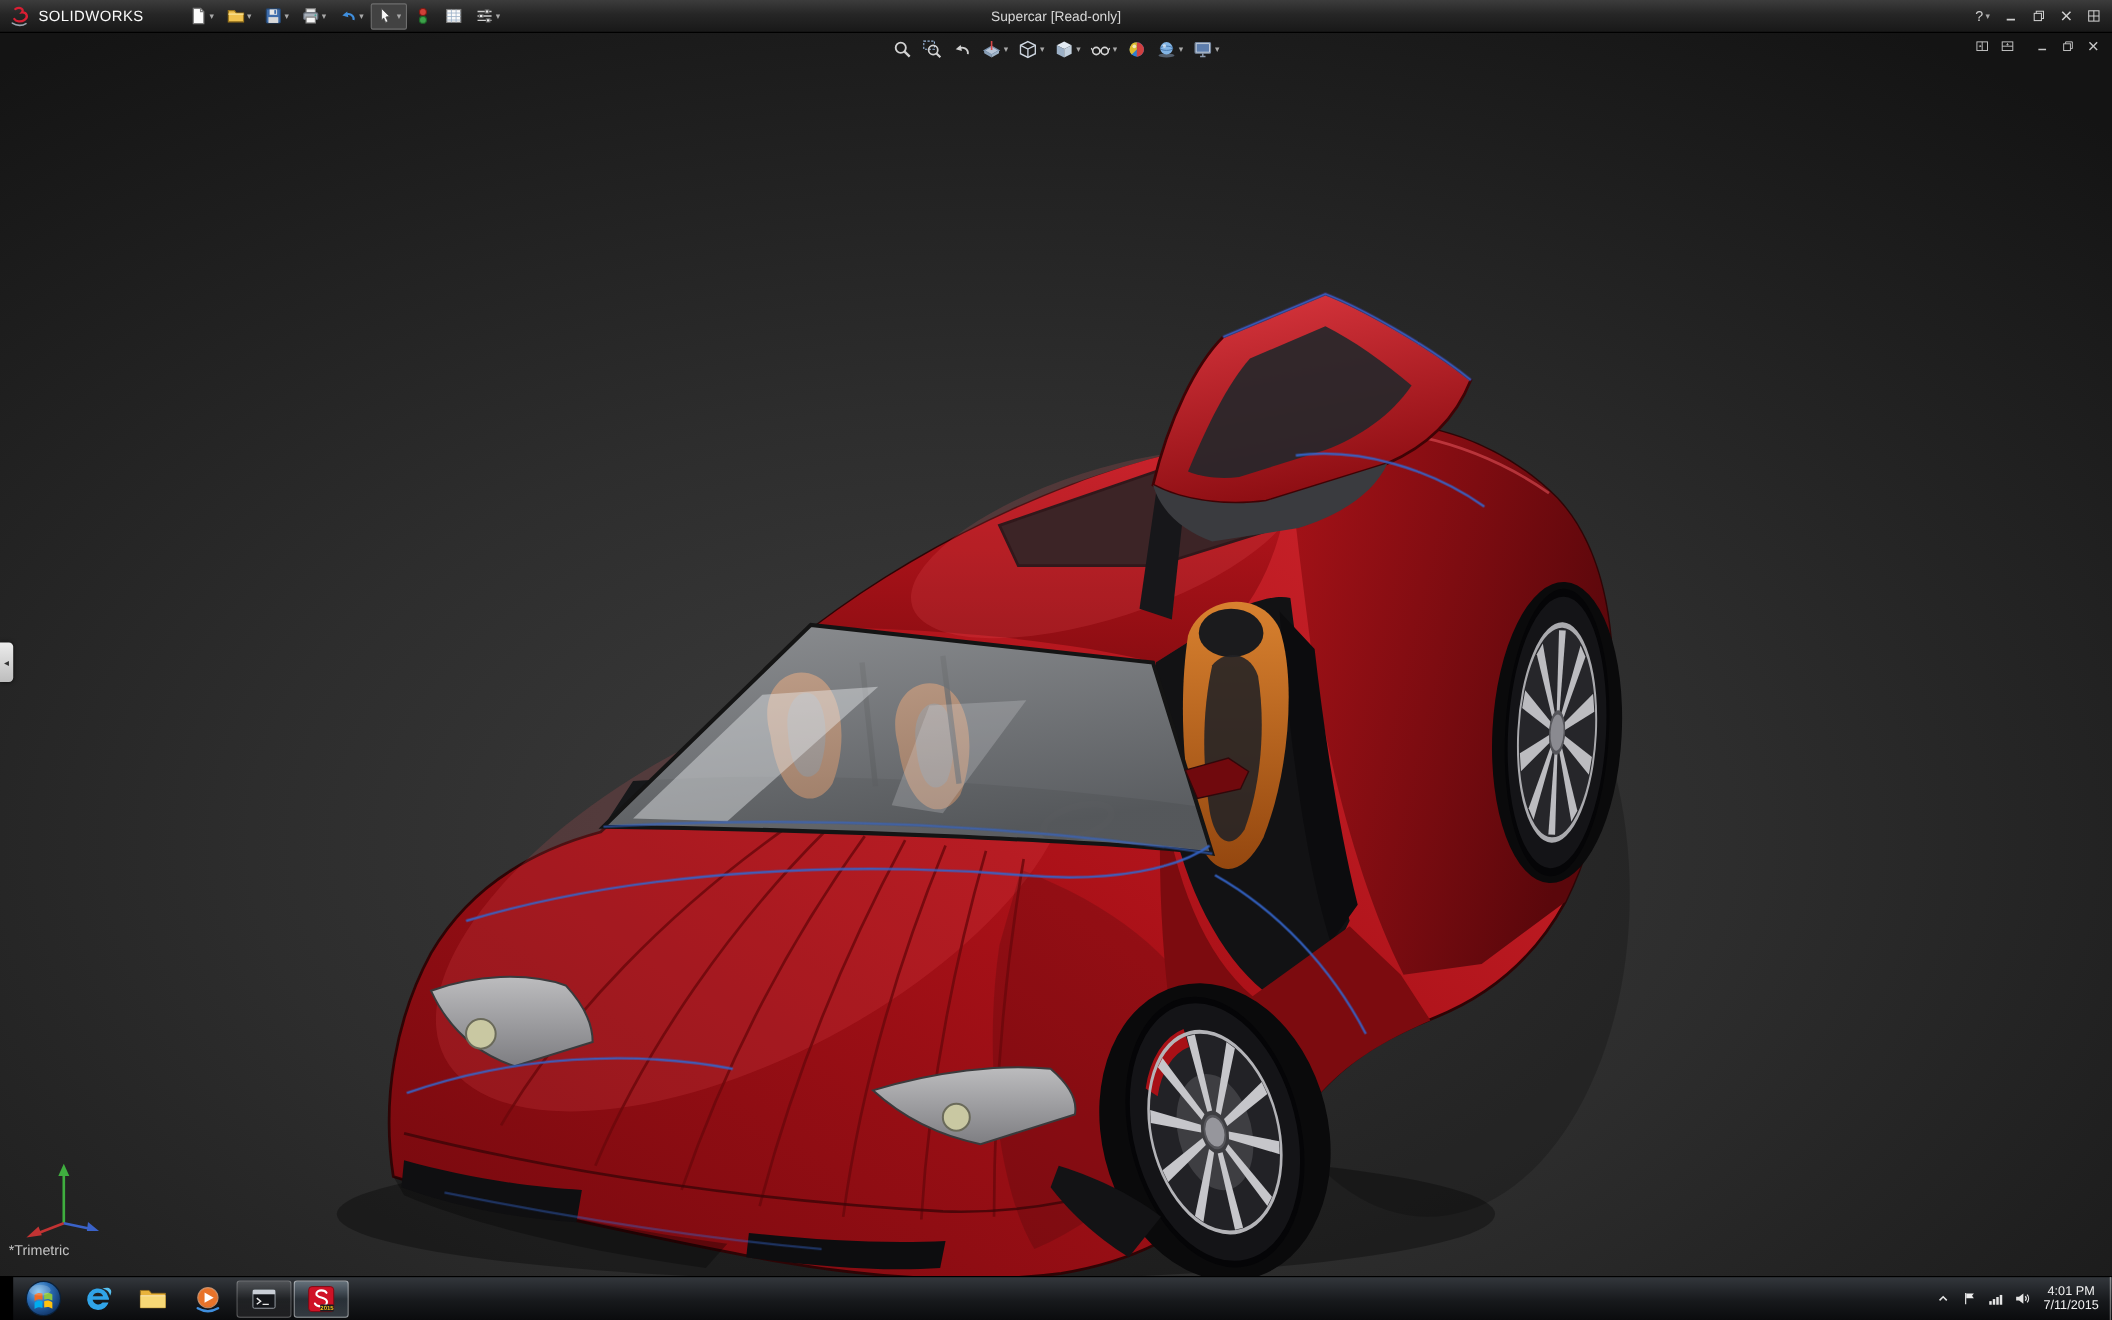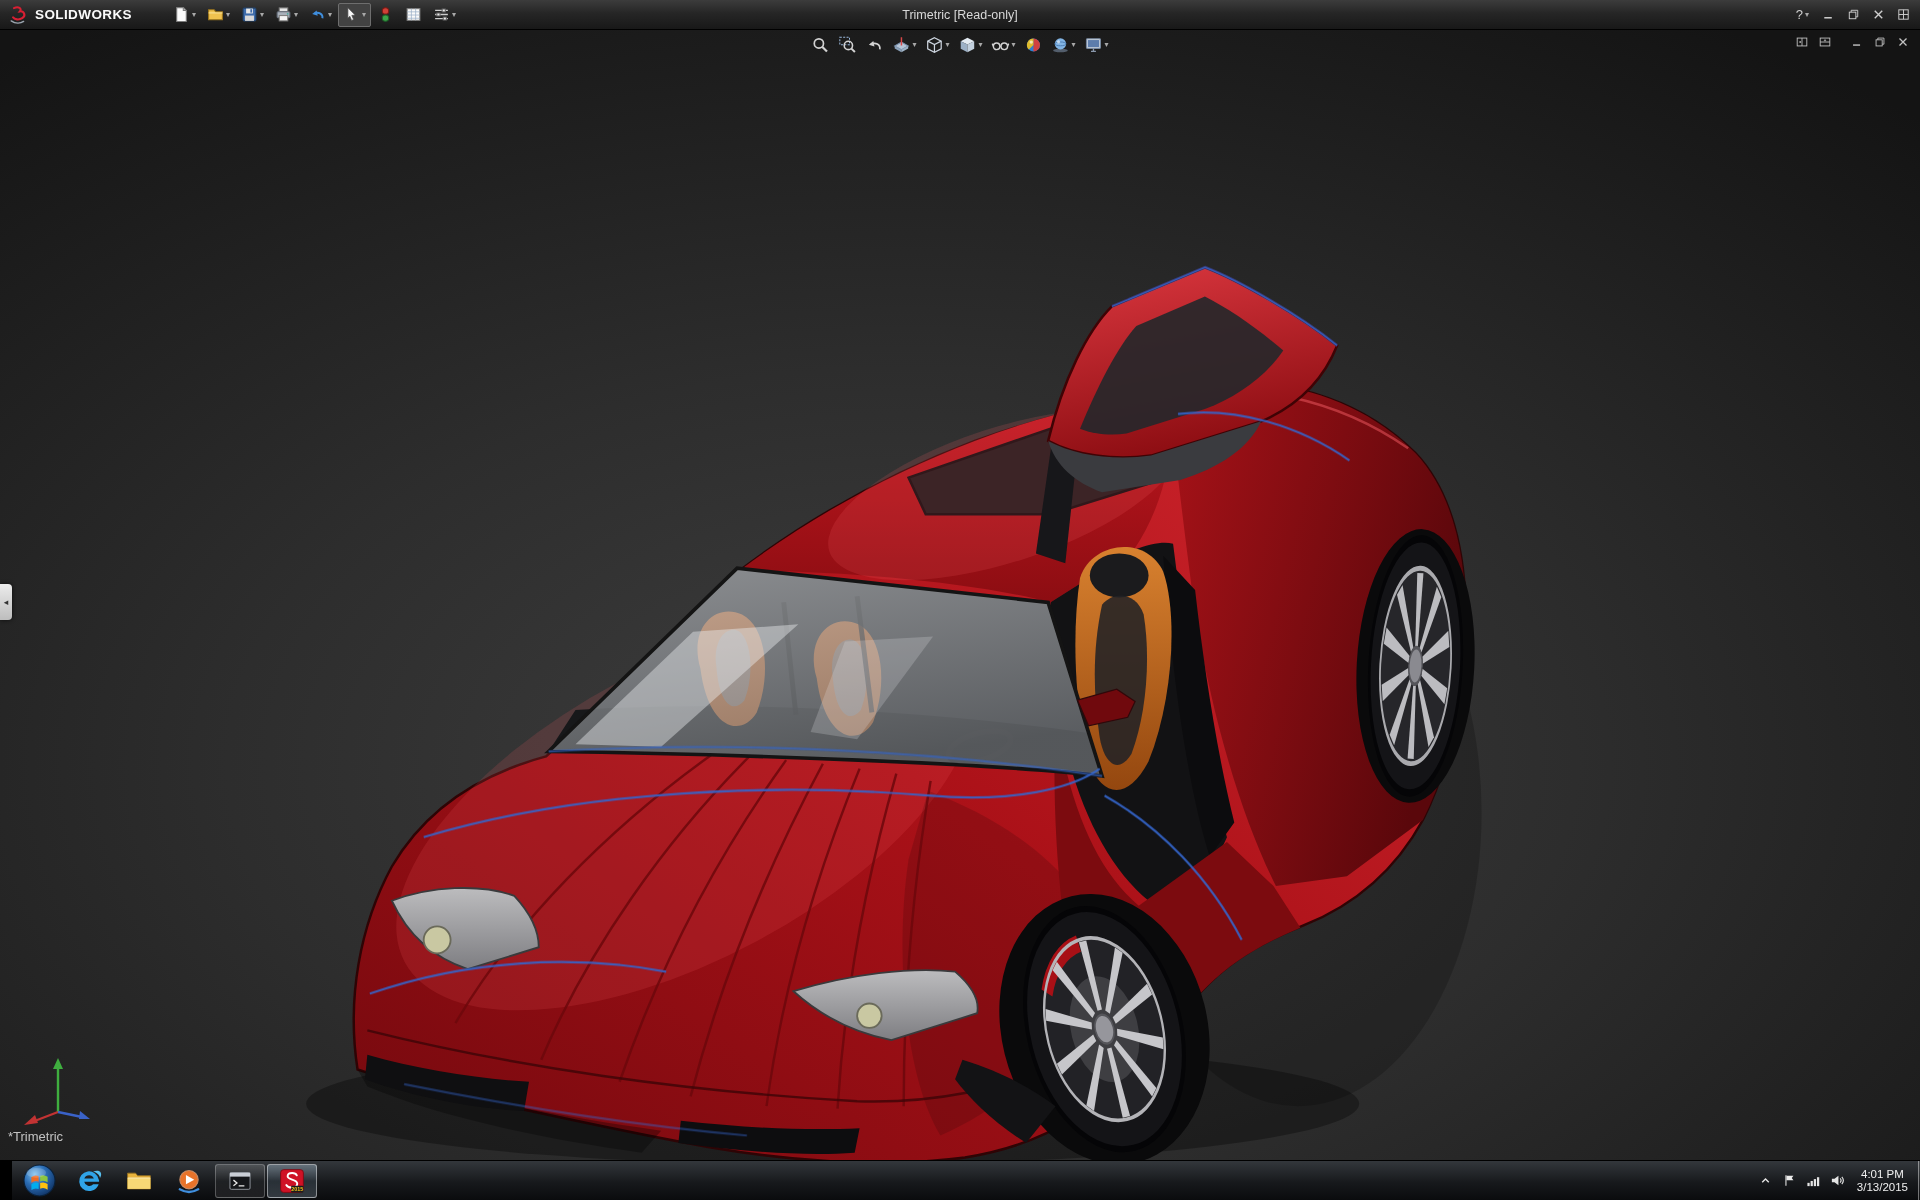--- a/index.html
+++ b/index.html
@@ -4,21 +4,21 @@
 <style>
   *{box-sizing:border-box;cursor:default}
   html,body{margin:0;padding:0;width:1920px;height:1200px;background:#000;overflow:hidden;
     font-family:"Liberation Sans",sans-serif}
 
   
   .titlebar{position:absolute;top:0;left:0;width:100%;height:30px;z-index:6;
     background:linear-gradient(#3c3c3c,#262626 45%,#181818);
     border-bottom:1px solid #000;display:flex;align-items:center;color:#e4e4e4}
   .logo{display:flex;align-items:center;gap:5px;padding:0 10px 0 8px}
-  .brand{font-weight:bold;font-size:13.5px;letter-spacing:.4px;color:#fafafa}
+  .brand{font-weight:normal;font-size:13.5px;letter-spacing:.4px;color:#fafafa}
   .icon-btn{display:inline-flex;align-items:center;justify-content:center;gap:2px}
   .ig{display:inline-flex;line-height:0}
   .caret{font-size:8px;color:#a8a8a8;line-height:1}
   .tb-tools{display:flex;align-items:center;gap:1px;margin-left:26px}
   .tb-tools .icon-btn{height:24px;padding:0 4px;border:1px solid transparent;border-radius:2px}
   .tb-tools .ig svg{width:17px;height:17px}
   .titlebar .icon-btn.active{background:#424242;border-color:#6e6e6e}
   .tb-title{position:absolute;left:50%;transform:translateX(-50%);top:0;line-height:30px;
     font-size:12.5px;color:#d8d8d8;white-space:nowrap}
   .tb-right{margin-left:auto;display:flex;align-items:center;gap:8px;padding-right:6px}
@@ -158,21 +158,21 @@
             <g fill="#ededed" stroke="#5e5e5e">
               <rect x="8.6" y="2.8" width="3" height="2.8"></rect>
               <rect x="3.6" y="6.6" width="3" height="2.8"></rect>
               <rect x="9.6" y="10.4" width="3" height="2.8"></rect>
             </g>
           </svg>
         </span>
         <span class="caret" data-name="dropdown-arrow-icon">▾</span>
       </span>
     </div>
-  <div class="tb-title" data-name="window-title">Trimetric [Read-only]</div>
+  <div class="tb-title" data-name="window-title">Supercar [Read-only]</div>
   <div class="tb-right" data-name="titlebar-right">
     <div class="help-btn" data-name="help-button">
       <span data-name="help-label">?</span>
       <span class="caret" data-name="dropdown-arrow-icon">▾</span>
     </div>
     <div class="tb-winctl" data-name="window-controls">
         <span class="icon-btn" data-name="minimize-button">
           <span class="ig" data-name="minimize-icon">
             <svg viewBox="0 0 16 16">
               <path d="M3.5 11.5h8" stroke="currentColor" stroke-width="1.6"></path>
@@ -639,16 +639,16 @@
         <span class="ig" data-name="volume-control-icon">
           <svg viewBox="0 0 16 16">
             <path d="M2 6.2h2.8L9 3v10L4.8 9.8H2z" fill="#e4e4e4"></path>
             <path d="M10.8 5.8a3.2 3.2 0 0 1 0 4.4M12.6 4.2a5.8 5.8 0 0 1 0 7.6" stroke="#e4e4e4" stroke-width="1.2" fill="none"></path>
           </svg>
         </span>
       </span>
     </div>
   <div class="tray-clock" data-name="taskbar-clock">
     <div data-name="clock-time">4:01 PM</div>
-    <div data-name="clock-date">3/13/2015</div>
+    <div data-name="clock-date">7/11/2015</div>
   </div>
   <div class="show-desktop" data-name="show-desktop-button"></div>
 </div>
 
 </body></html>

